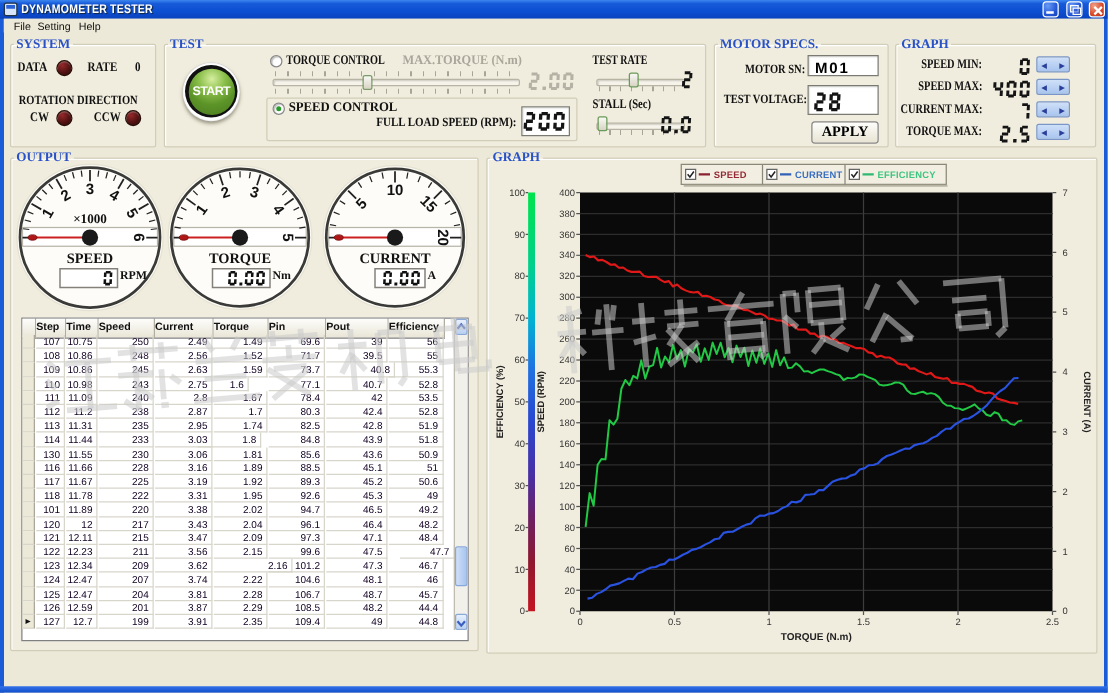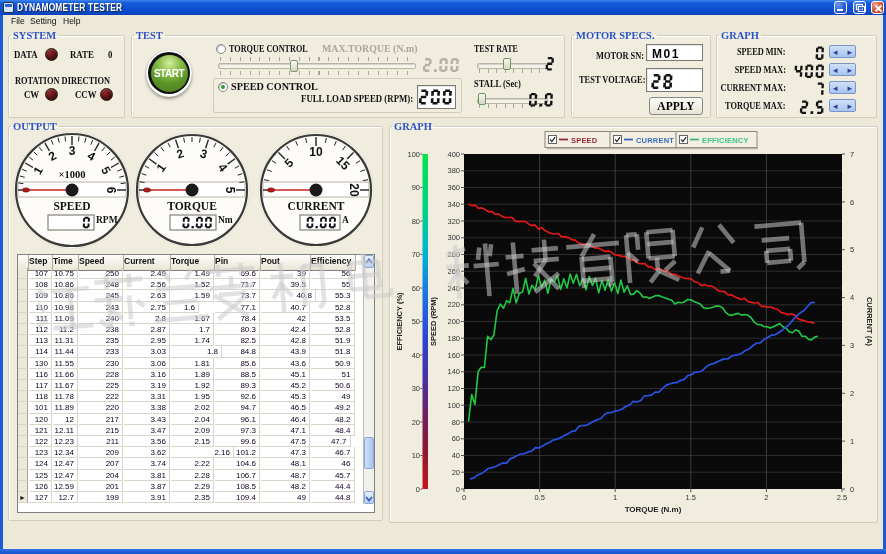--- a/index.html
+++ b/index.html
@@ -568,21 +568,21 @@
         <div class="td" style="left:197px;width:45px">82.5</div>
         <div class="td" style="left:243px;width:49px">42.8</div>
         <div class="td" style="left:293px;width:43.5px">51.9</div>
       </div>
       <div class="tr" style="top:91.4px">
         <div class="td sel" style="left:0px;width:10px"></div>
         <div class="td" style="left:11px;width:23px">114</div>
         <div class="td" style="left:35px;width:25px">11.44</div>
         <div class="td" style="left:61px;width:44px">233</div>
         <div class="td" style="left:106px;width:46px">3.03</div>
-        <div class="td" style="left:153px;width:51px">1.8</div>
+        <div class="td" style="left:140px;width:51px">1.8</div>
         <div class="td" style="left:197px;width:45px">84.8</div>
         <div class="td" style="left:243px;width:49px">43.9</div>
         <div class="td" style="left:293px;width:43.5px">51.8</div>
       </div>
       <div class="tr" style="top:102.6px">
         <div class="td sel" style="left:0px;width:10px"></div>
         <div class="td" style="left:11px;width:23px">130</div>
         <div class="td" style="left:35px;width:25px">11.55</div>
         <div class="td" style="left:61px;width:44px">230</div>
         <div class="td" style="left:106px;width:46px">3.06</div>
@@ -659,21 +659,21 @@
       </div>
       <div class="tr" style="top:181.0px">
         <div class="td sel" style="left:0px;width:10px"></div>
         <div class="td" style="left:11px;width:23px">122</div>
         <div class="td" style="left:35px;width:25px">12.23</div>
         <div class="td" style="left:61px;width:44px">211</div>
         <div class="td" style="left:106px;width:46px">3.56</div>
         <div class="td" style="left:153px;width:43px">2.15</div>
         <div class="td" style="left:197px;width:45px">99.6</div>
         <div class="td" style="left:243px;width:49px">47.5</div>
-        <div class="td" style="left:289px;width:43.5px">47.7</div>
+        <div class="td" style="left:302px;width:43.5px">47.7</div>
       </div>
       <div class="tr" style="top:192.2px">
         <div class="td sel" style="left:0px;width:10px"></div>
         <div class="td" style="left:11px;width:23px">123</div>
         <div class="td" style="left:35px;width:25px">12.34</div>
         <div class="td" style="left:61px;width:44px">209</div>
         <div class="td" style="left:106px;width:46px">3.62</div>
         <div class="td" style="left:153px;width:63px">2.16</div>
         <div class="td" style="left:197px;width:45px">101.2</div>
         <div class="td" style="left:243px;width:49px">47.3</div>

